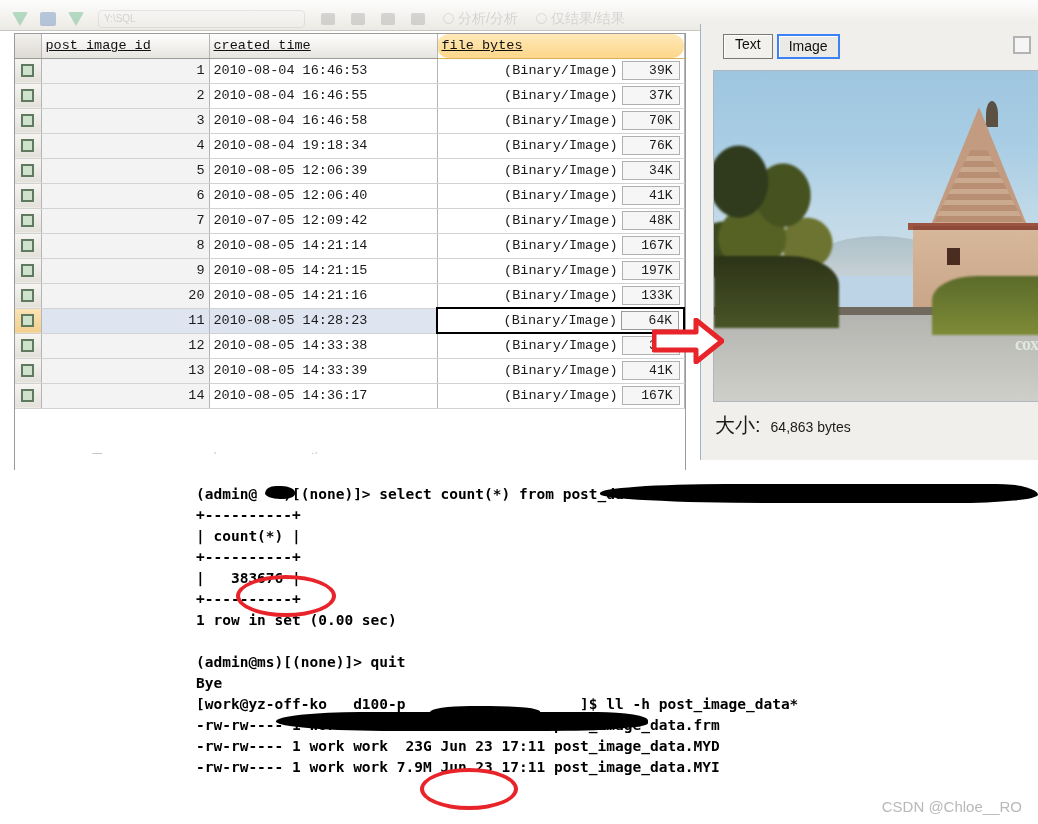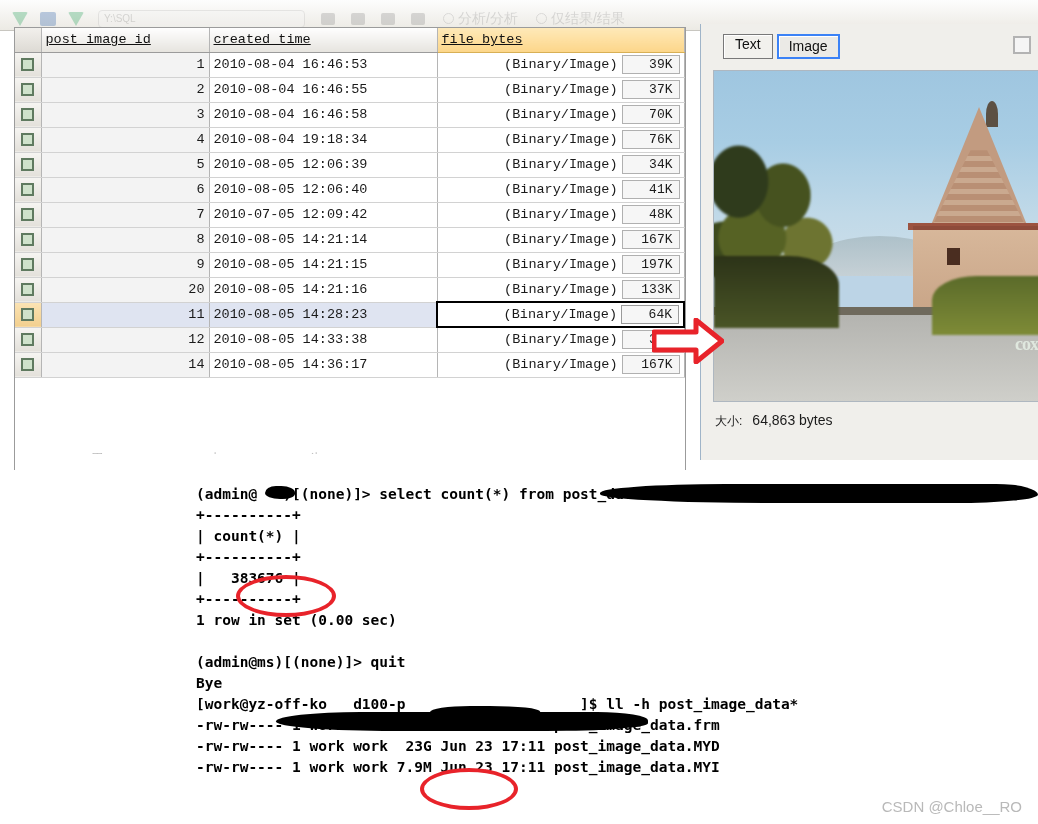--- a/index.html
+++ b/index.html
@@ -44,21 +44,21 @@
     font-size: 10px; color: #8a8a8a; line-height: 16px; padding-left: 5px;
     overflow: hidden; white-space: nowrap;
   }
   .tb-sep { margin-left: 16px; width: 14px; height: 12px; background: #8c8c8c; border-radius: 2px; }
   .tb-txt { margin-left: 18px; font-size: 14px; color: #8f8f8f; white-space: nowrap; }
   .tb-radio { width: 9px; height: 9px; border: 1px solid #9a9a9a; border-radius: 50%;
               display: inline-block; margin-right: 4px; vertical-align: -1px; }
 
   
   #grid-wrap {
-    position: absolute; left: 14px; top: 27px;
+    position: absolute; left: 14px; top: 33px;
     width: 672px; height: 472px;
     background: #ffffff;
     border: 1px solid #9b9b9b;
     box-sizing: border-box;
     overflow: hidden;
   }
   table.grid {
     border-collapse: collapse;
     width: 100%;
     font-family: "Liberation Mono", "DejaVu Sans Mono", monospace;
@@ -82,20 +82,21 @@
     font-weight: normal;
     text-align: left;
     color: #111;
   }
   th.col-mark { width: 26px; background: linear-gradient(#f2f0ec,#dddad4) !important; }
   th.col-id   { width: 168px; }
   th.col-time { width: 228px; }
   th.col-bytes {
     background: linear-gradient(#ffe9b8,#fcd68a) !important;
     border-bottom: 1px solid #d8b055 !important;
+    border-radius: 12px;
   }
   th.col-bytes span { text-decoration: underline; }
   th.col-id span, th.col-time span { text-decoration: underline; }
 
   td.c-mark {
     background: linear-gradient(#f6f5f2,#e3e0da);
     text-align: center;
     padding: 0;
   }
   .mark-sq {
@@ -255,21 +256,21 @@
     font-size: 18px; font-weight: bold;
     color: rgba(235,245,235,.75);
     letter-spacing: -1px;
   }
   #size-line {
     position: absolute; left: 14px; top: 388px;
     font-family: "Liberation Sans", sans-serif;
     font-size: 14px; color: #1b1b1b;
     display: flex; align-items: baseline; gap: 10px;
   }
-  #size-line .lbl { font-size: 12px; }
+  #size-line .lbl { font-size: 20px; }
 
   
   #red-arrow {
     position: absolute; left: 652px; top: 318px;
     width: 72px; height: 46px;
   }
 
   
   #term {
     position: absolute; left: 0; top: 470px;
@@ -496,20 +497,33 @@
           <tr>
             <td class="c-mark">
               <div class="mark-sq"></div>
             </td>
             <td class="c-id">12</td>
             <td class="c-time">2010-08-05 14:33:38</td>
             <td class="c-bytes">
               <div class="bytes-inner">
                 <span class="bytes-label">(Binary/Image)</span>
                 <span class="bytes-chip">34K</span>
+              </div>
+            </td>
+          </tr>
+          <tr>
+            <td class="c-mark">
+              <div class="mark-sq"></div>
+            </td>
+            <td class="c-id">13</td>
+            <td class="c-time">2010-08-05 14:33:39</td>
+            <td class="c-bytes">
+              <div class="bytes-inner">
+                <span class="bytes-label">(Binary/Image)</span>
+                <span class="bytes-chip">41K</span>
               </div>
             </td>
           </tr>
           <tr>
             <td class="c-mark">
               <div class="mark-sq"></div>
             </td>
             <td class="c-id">14</td>
             <td class="c-time">2010-08-05 14:36:17</td>
             <td class="c-bytes">

